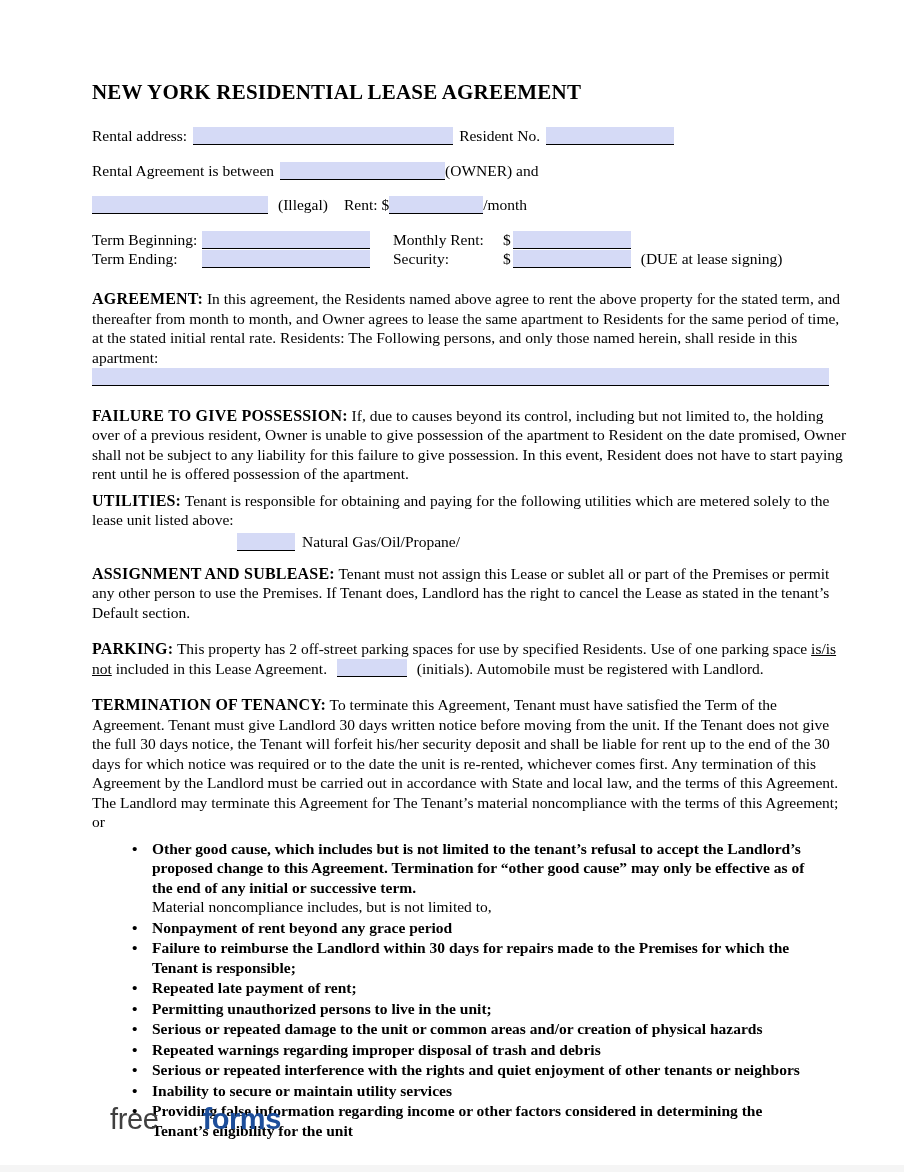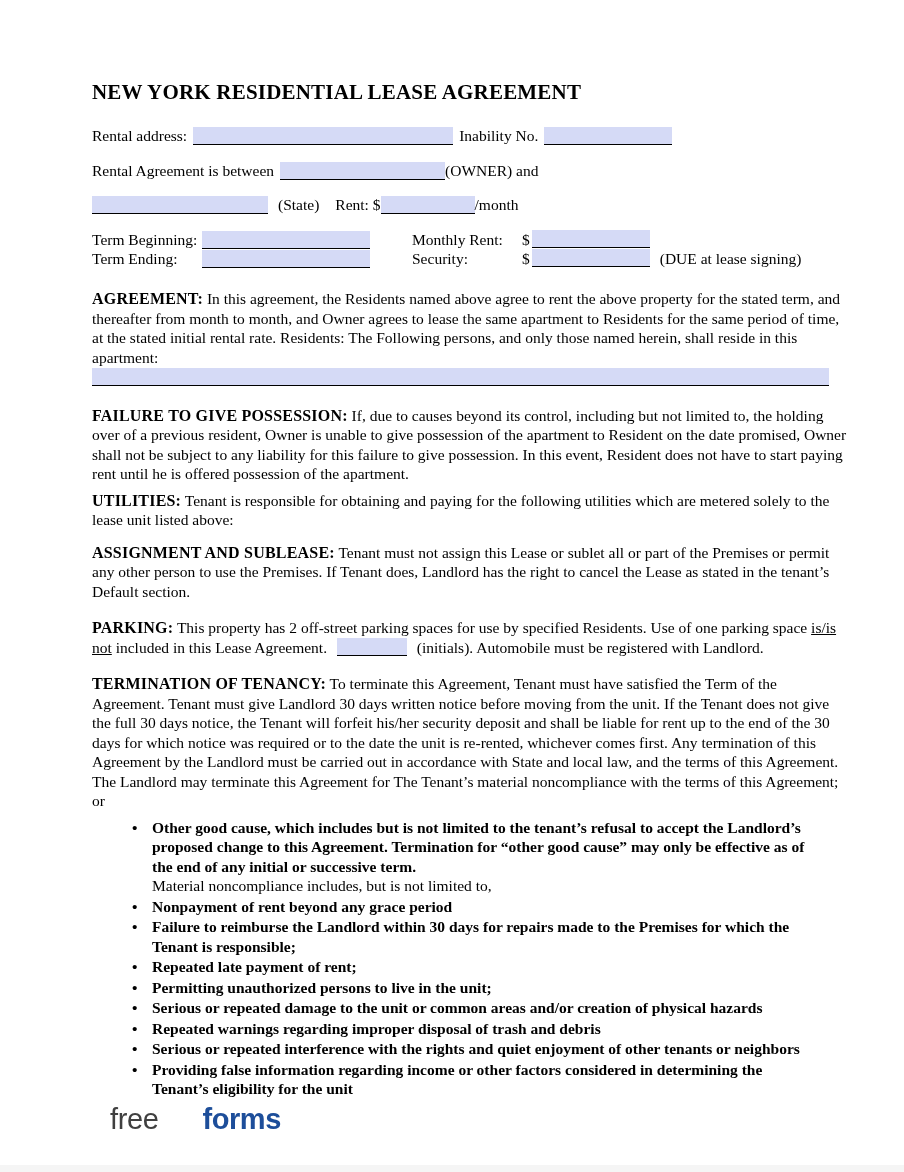--- a/index.html
+++ b/index.html
@@ -32,21 +32,21 @@
   .r1 { margin-top:21px; }
   .r2 { margin-top:15px; }
   .r3 { margin-top:14px; }
   .lbl { margin-right:6px; }
   .gap6 { width:6px; } .gap10 { width:10px; } .gap16 { width:16px; }
 
   .term-block { margin-top:15px; font-size:15.5px; }
   .term-row { display:flex; align-items:flex-end; line-height:19px; margin-bottom:0; white-space:nowrap; }
   .term-label { width:110px; }
   .term-field { width:168px; }
-  .term-right { margin-left:42px; display:flex; align-items:flex-start; }
+  .term-right { margin-left:23px; display:flex; align-items:flex-end; }
   .term-right-label { width:110px; }
   .dollar { margin-right:2px; }
   .money-field { width:118px; }
   .due-note { margin-left:10px; }
 
   .para { font-size:15.5px; line-height:19.5px; margin-top:19px; text-align:left; }
   .para b.h { font-size:16px; letter-spacing:0.2px; }
   .full-field { width:737px; height:18px; margin-top:1px; }
 
   .util-rows { margin-top:2px; font-size:15.5px; line-height:19px; }
@@ -98,34 +98,34 @@
 <body>
 
 <div class="page">
 
   <div class="doc-title">NEW YORK RESIDENTIAL LEASE AGREEMENT</div>
 
   <div class="row r1">
     <span class="lbl">Rental address:</span>
     <input type="text" class="field" style="width: 260px;">
     <span class="gap6"></span>
-    <span class="lbl">Inability No.</span>
+    <span class="lbl">Resident No.</span>
     <input type="text" class="field" style="width: 128px;">
   </div>
 
   <div class="row r2">
     <span class="lbl">Rental Agreement is between</span>
     <input type="text" class="field" style="width: 165px;">
     <span>(OWNER)  and</span>
   </div>
 
   <div class="row r3">
     <input type="text" class="field" style="width: 176px;">
     <span class="gap10"></span>
-    <span>(State)</span>
+    <span>(Illegal)</span>
     <span class="gap16"></span>
     <span>Rent: $</span>
     <input type="text" class="field" style="width: 94px;">
     <span>/month</span>
   </div>
 
   <div class="term-block">
     <div class="term-row">
       <span class="term-label">Term Beginning:</span>
       <input type="text" class="field term-field" style="">
@@ -157,20 +157,25 @@
   <div class="para" style="margin-top:18px">
     <b class="h">FAILURE TO GIVE POSSESSION:</b>
     <span>If, due to causes beyond its control, including but not limited to, the holding over of a previous resident, Owner is unable to give possession of the apartment to Resident on the date promised, Owner shall not be subject to any liability for this failure to give possession.  In this event, Resident does not have to start paying rent until he is offered possession of the apartment.</span>
   </div>
 
   <div class="para" style="margin-top:7px">
     <b class="h">UTILITIES:</b>
     <span>Tenant is responsible for obtaining and paying for the following utilities which are metered solely to the lease unit listed above:</span>
   </div>
   <div class="util-rows">
+    <div class="util-row">
+      <span class="util-indent"></span>
+      <input type="text" class="field util-field" style="">
+      <span class="util-label">Natural Gas/Oil/Propane/</span>
+    </div>
   </div>
 
   <div class="para" style="margin-top:13px">
     <b class="h">ASSIGNMENT AND SUBLEASE:</b>
     <span>Tenant must not assign this Lease or sublet all or part of the Premises or permit any other person to use the Premises. If Tenant does, Landlord has the right to cancel the Lease as stated in the tenant’s Default section.</span>
   </div>
 
   <div class="para" style="margin-top:17px">
     <b class="h">PARKING:</b>
     <span>This property has 2 off-street parking spaces for use by specified Residents.  Use of one parking space</span>
@@ -189,20 +194,21 @@
       <span>Other good cause, which includes but is not limited to the tenant’s refusal to accept the Landlord’s proposed change to this Agreement. Termination for “other good cause” may only be effective as of the end of any initial or successive term.</span>
       <div class="bullet-note">Material noncompliance includes, but is not limited to,</div>
     </li>
     <li>Nonpayment of rent beyond any grace period</li>
     <li>Failure to reimburse the Landlord within 30 days for repairs made to the Premises for which the Tenant is responsible;</li>
     <li>Repeated late payment of rent;</li>
     <li>Permitting unauthorized persons to live in the unit;</li>
     <li>Serious or repeated damage to the unit or common areas and/or creation of physical hazards</li>
     <li>Repeated warnings regarding improper disposal of trash and debris</li>
     <li>Serious or repeated interference with the rights and quiet enjoyment of other tenants or neighbors</li>
+    <li>Inability to secure or maintain utility services</li>
     <li>Providing false information regarding income or other factors considered in determining the Tenant’s eligibility for the unit</li>
   </ul>
 
 </div>
 
 <div class="logo">
   <span class="free">free</span><span class="forms">forms</span>
 </div>
 
 <div class="page-bottom-edge"></div>

